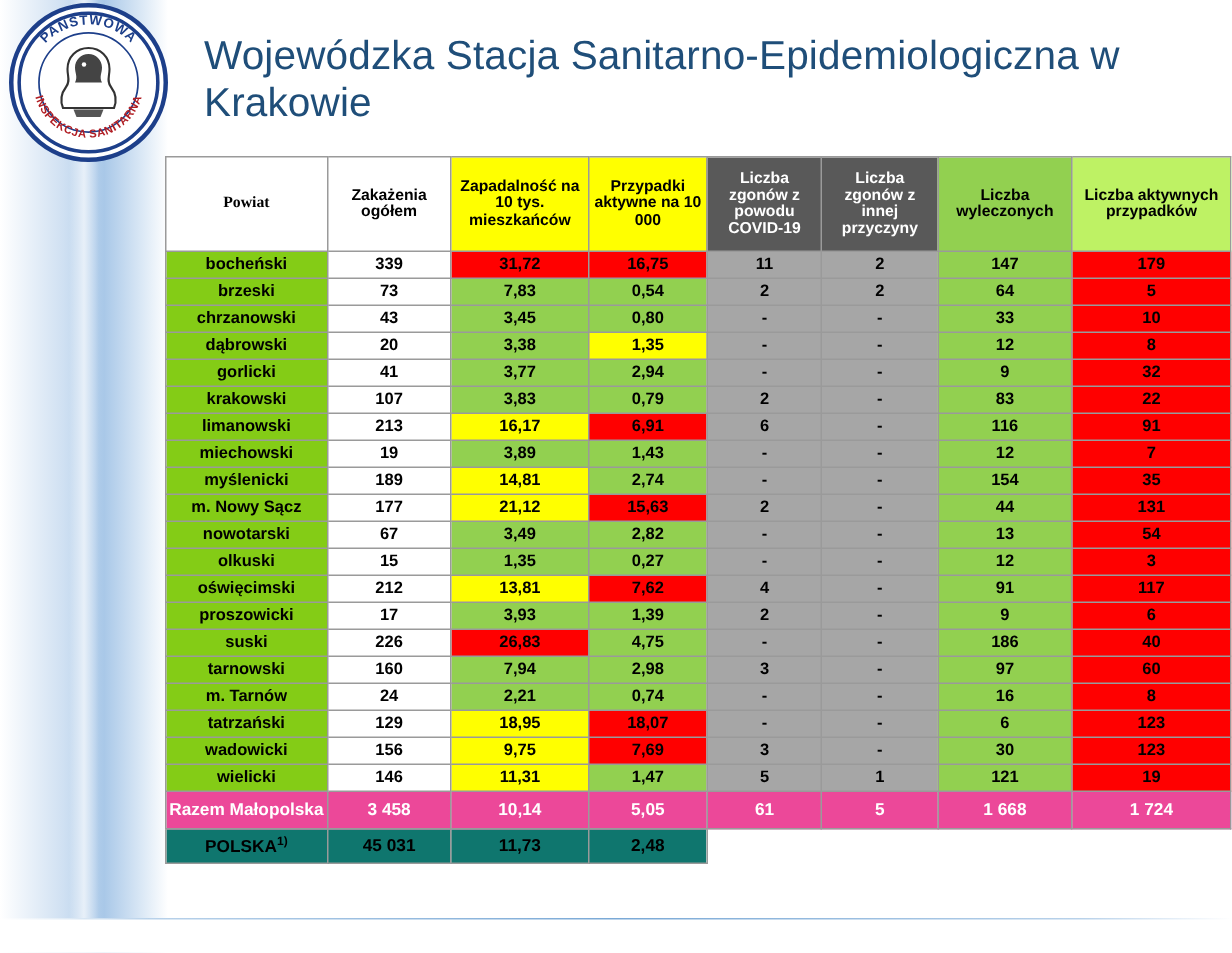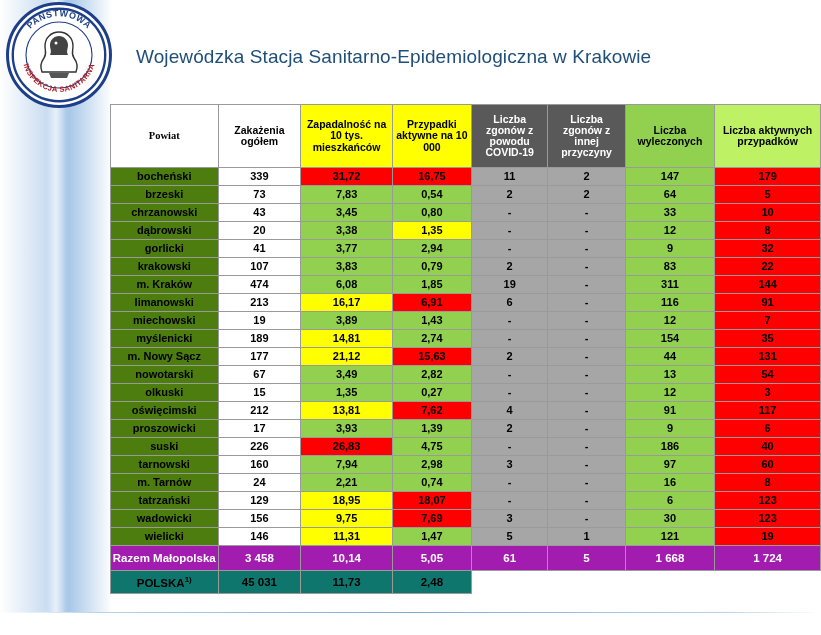--- a/index.html
+++ b/index.html
@@ -62,25 +62,24 @@
     transform: translate(-50%, -50%);
     width: 44px; height: 52px;
   }
 
   
   #title {
     position: absolute;
     left: 136px;
     top: 22px;
     width: 660px;
-    font-size: 19px;
+    font-size: 27px;
     color: #1f4e79;
     font-family: "Liberation Sans", sans-serif;
     letter-spacing: 0.1px;
-    margin-top: 24px;
   }
 
   
   #table-wrap {
     position: absolute;
     left: 110px;
     top: 104px;
   }
   table.covid {
     border-collapse: collapse;
@@ -112,30 +111,30 @@
   .c-akt    { width: 102px; }
 
   
   .h-white  { background: #ffffff; color:#000; }
   .h-yellow { background: #ffff00; color:#000; }
   .h-gray   { background: #595959; color:#ffffff; }
   .h-green  { background: #92d050; color:#000; }
   .h-red    { background: #bef264; color:#000; }
 
   
-  .b-name   { background:#4d7c0f; font-weight: normal; }
+  .b-name   { background:#84cc16; font-weight: normal; }
   .b-white  { background:#ffffff; }
   .b-green  { background:#92d050; }
   .b-yellow { background:#ffff00; }
   .b-red    { background:#ff0000; }
   .b-gray   { background:#a6a6a6; }
   .b-grn2   { background:#92d050; }
 
   tr.total td {
-    background:#a21caf;
+    background:#ec4899;
     color:#ffffff;
     height: 24px;
     font-size: 11.5px;
   }
   tr.poland td {
     background:#0f766e;
     color:#000000;
     height: 22px;
     font-size: 11.5px;
   }
@@ -248,30 +247,20 @@
           <td class="b-name">krakowski</td>
           <td class="b-white">107</td>
           <td class="b-green">3,83</td>
           <td class="b-green">0,79</td>
           <td class="b-gray">2</td>
           <td class="b-gray">-</td>
           <td class="b-grn2">83</td>
           <td class="b-red">22</td>
         </tr>
         <tr>
-          <td class="b-name">m. Kraków</td>
-          <td class="b-white">474</td>
-          <td class="b-green">6,08</td>
-          <td class="b-green">1,85</td>
-          <td class="b-gray">19</td>
-          <td class="b-gray">-</td>
-          <td class="b-grn2">311</td>
-          <td class="b-red">144</td>
-        </tr>
-        <tr>
           <td class="b-name">limanowski</td>
           <td class="b-white">213</td>
           <td class="b-yellow">16,17</td>
           <td class="b-red">6,91</td>
           <td class="b-gray">6</td>
           <td class="b-gray">-</td>
           <td class="b-grn2">116</td>
           <td class="b-red">91</td>
         </tr>
         <tr>

